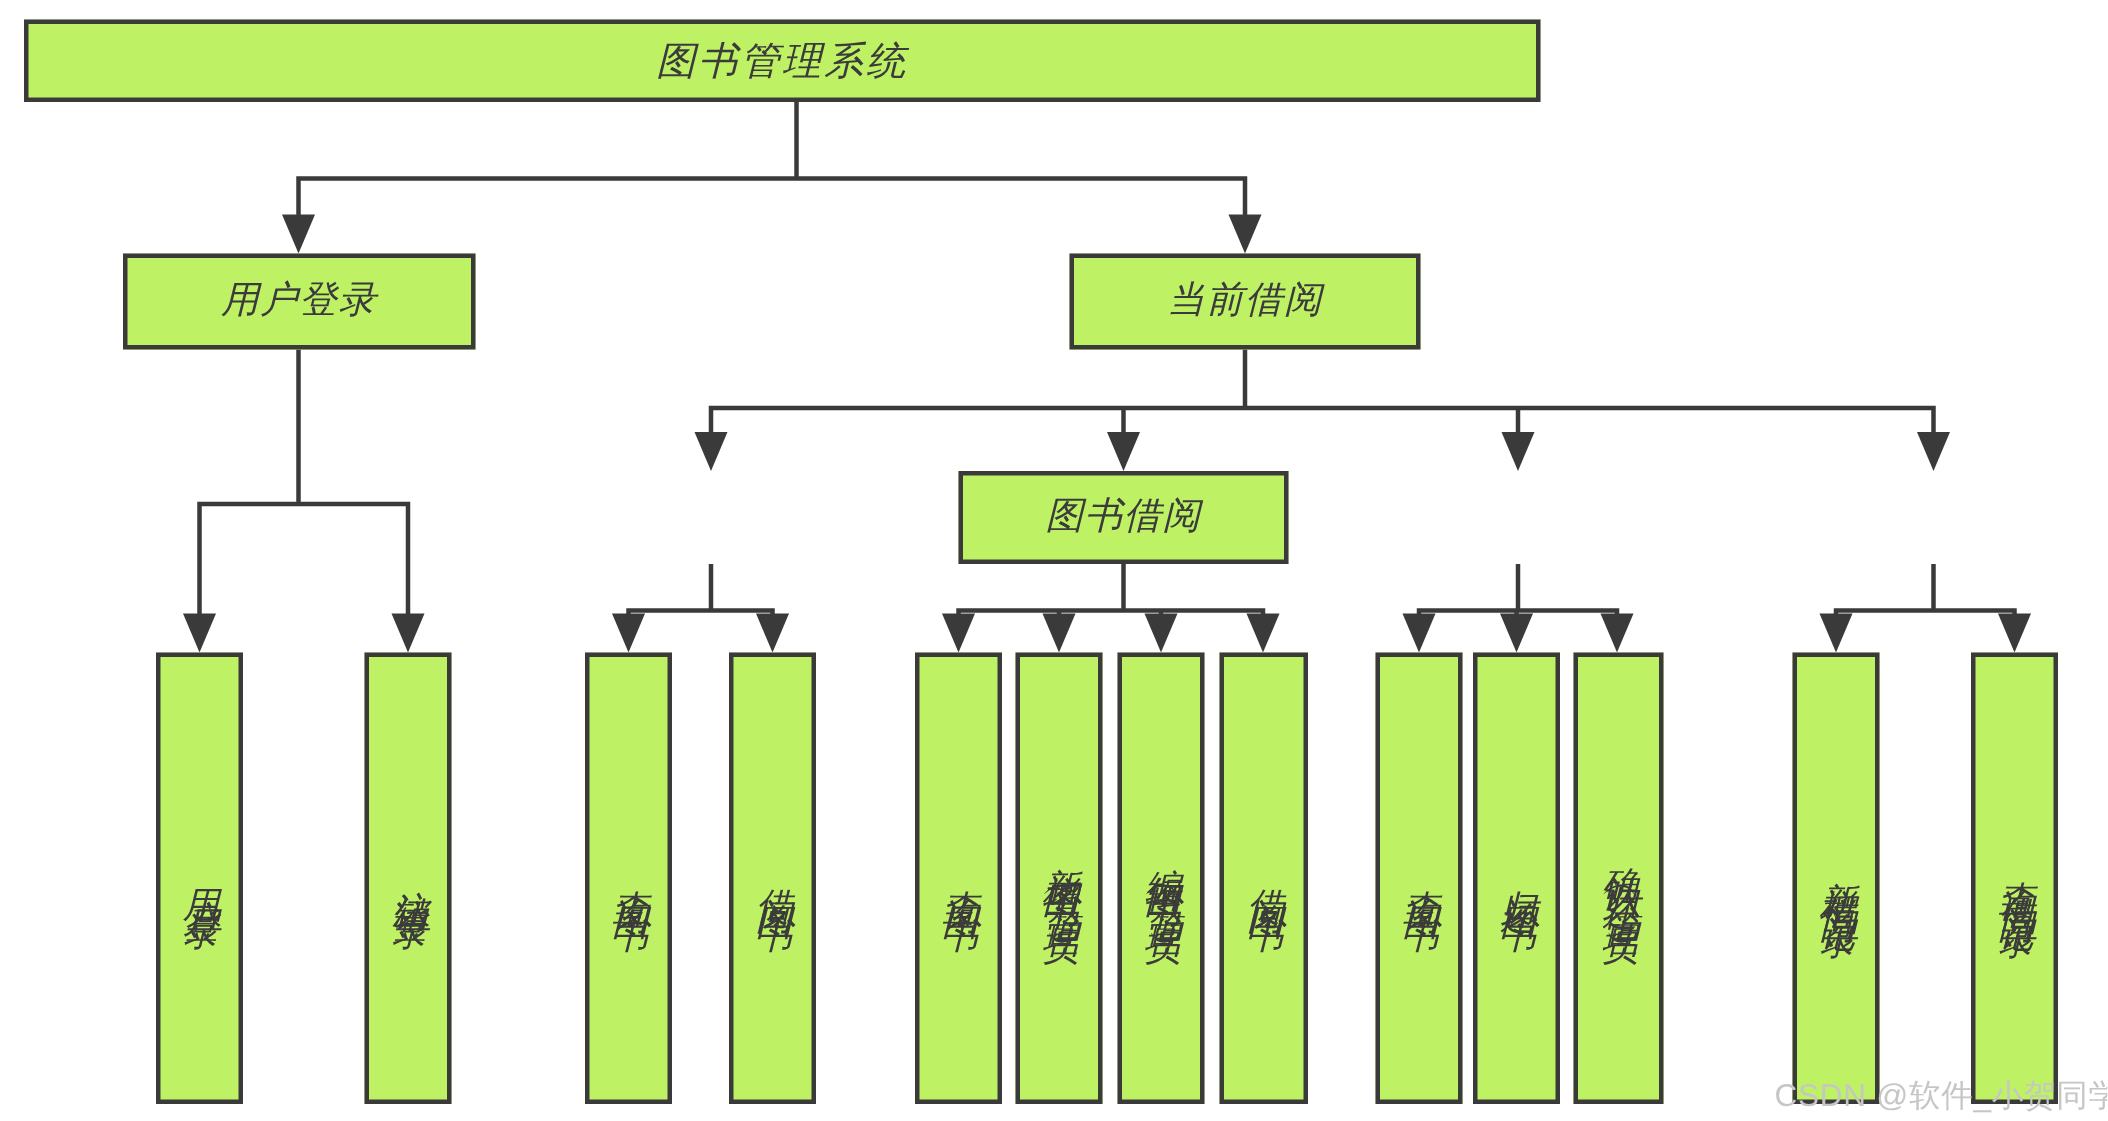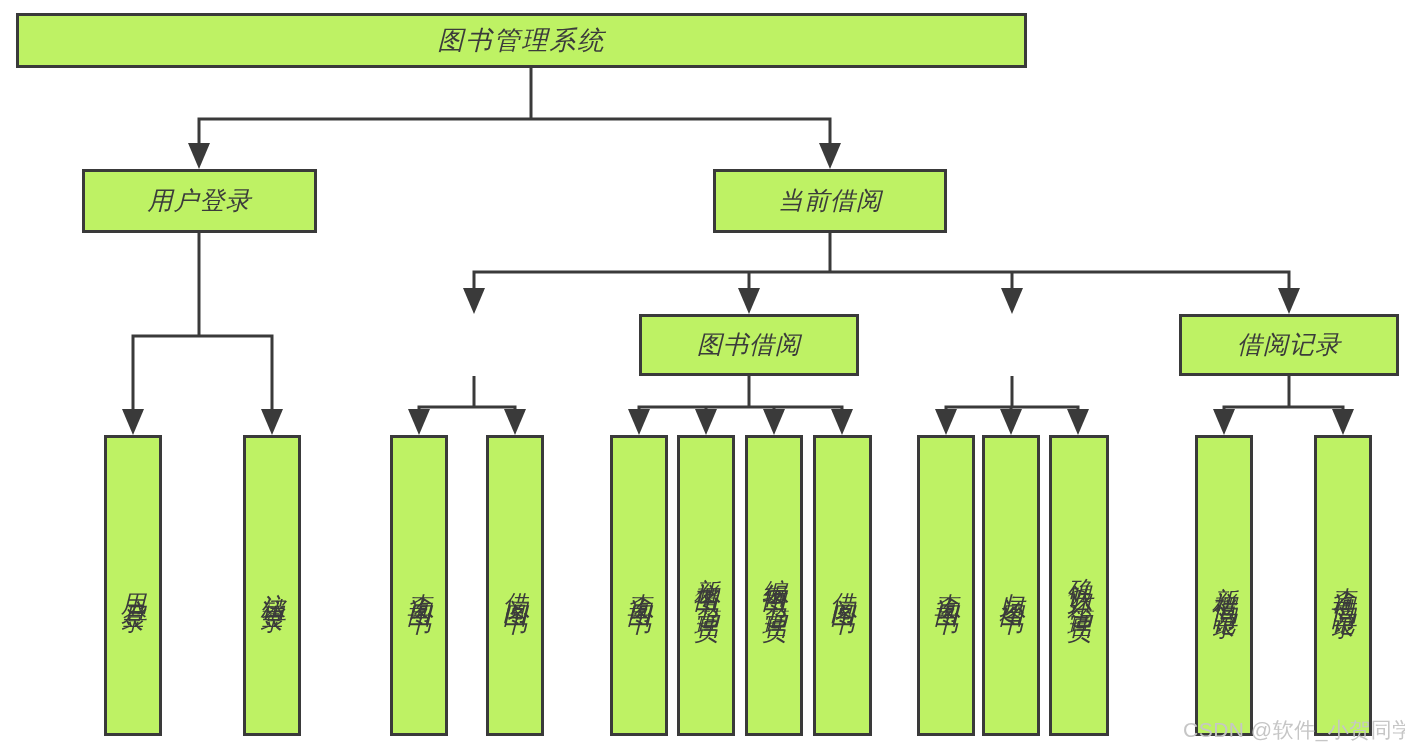--- a/index.html
+++ b/index.html
@@ -120,23 +120,20 @@
   <div class="box" style="left:82px;top:169px;width:235px;height:64px;">
     <span>用户登录</span>
   </div>
   <div class="box" style="left:713px;top:169px;width:234px;height:64px;">
     <span>当前借阅</span>
   </div>
 
   <div class="box" style="left:639px;top:314px;width:220px;height:62px;">
     <span>图书借阅</span>
   </div>
-  <div class="box" style="left:1179px;top:314px;width:220px;height:62px;">
-    <span>借阅记录</span>
-  </div>
 
   <div class="box vbox" style="left:104px;top:435px;width:58px;height:301px;">
     <span>用户登录</span>
   </div>
   <div class="box vbox" style="left:243px;top:435px;width:58px;height:301px;">
     <span>注销登录</span>
   </div>
 
   <div class="box vbox" style="left:390px;top:435px;width:58px;height:301px;">
     <span>查询图书</span>

